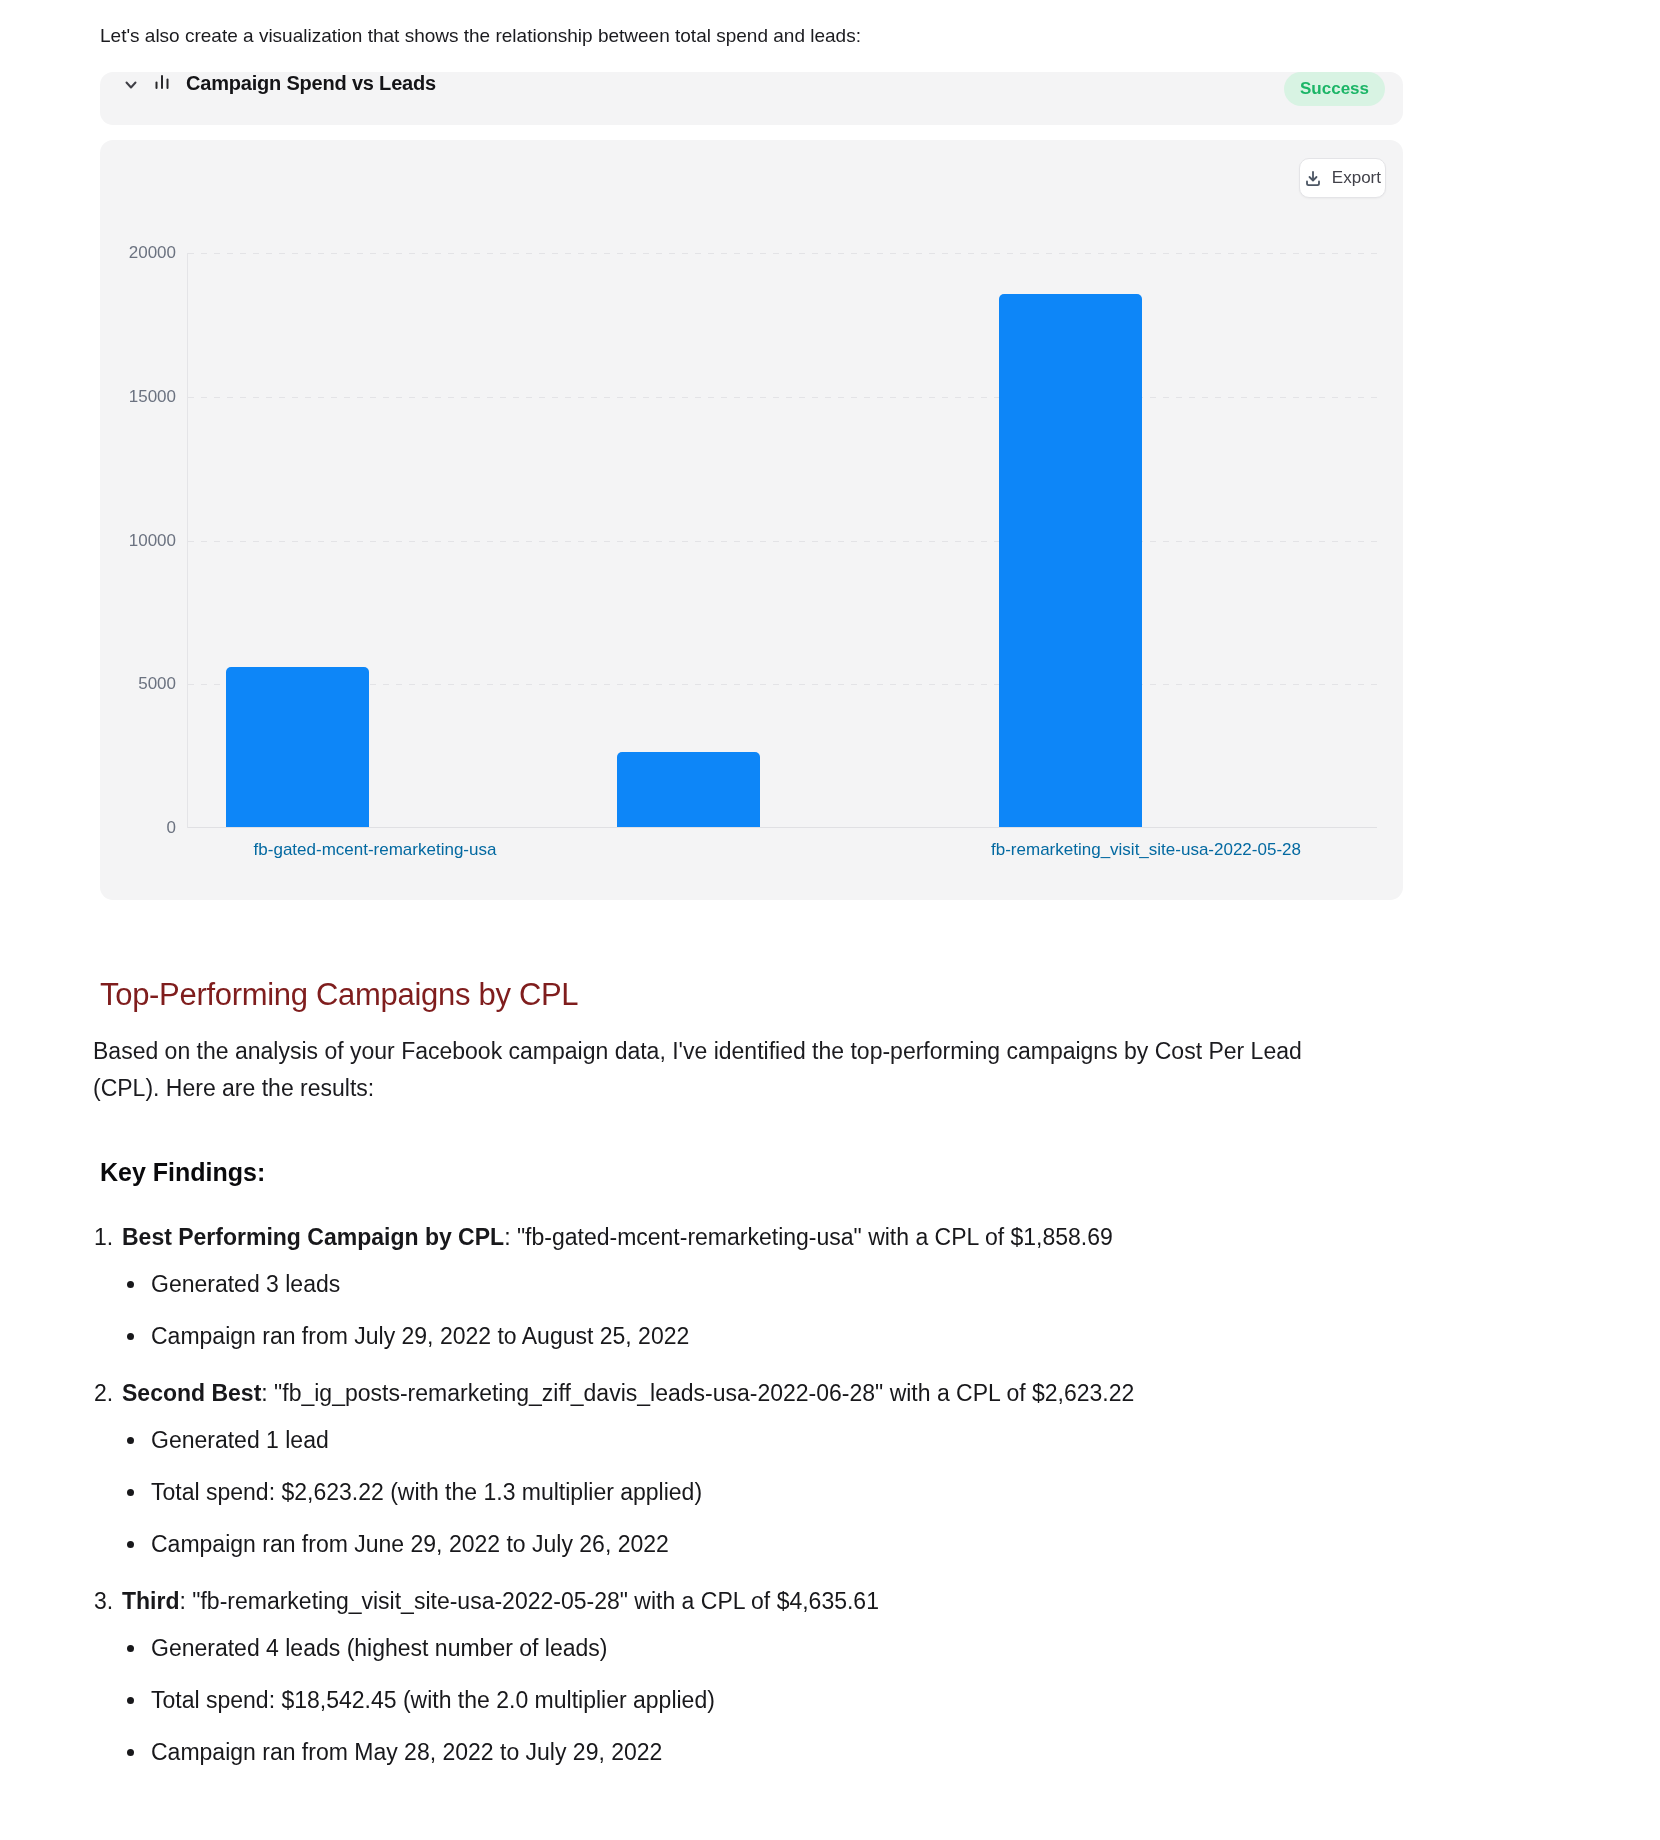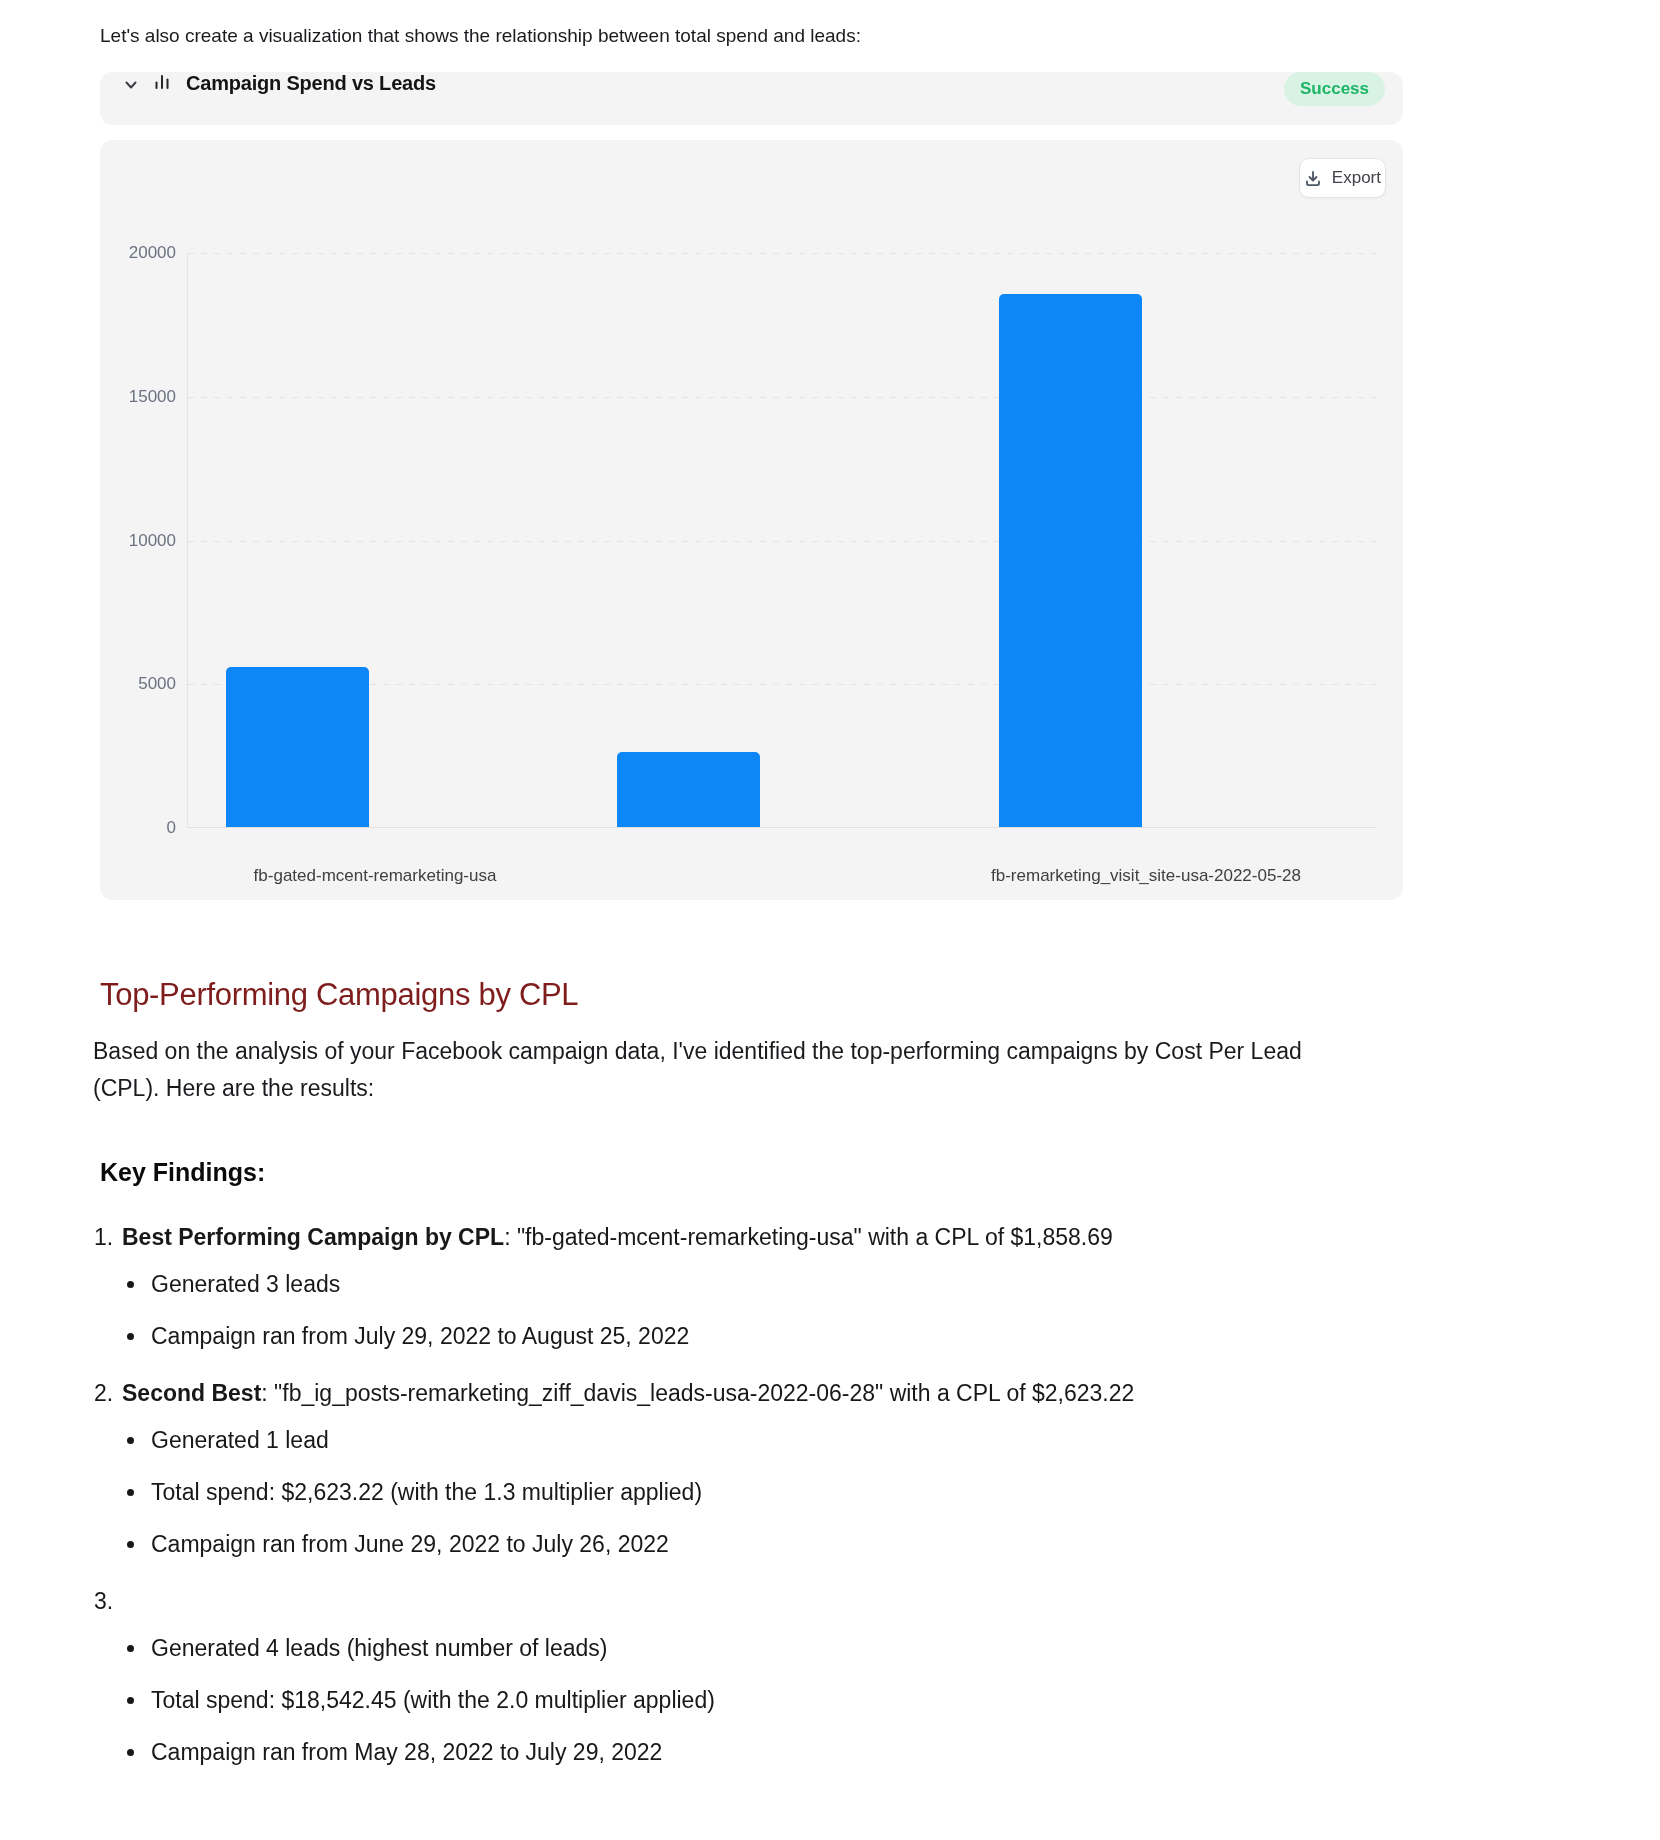--- a/index.html
+++ b/index.html
@@ -25,22 +25,22 @@
     font-family:"Liberation Sans", sans-serif; font-size:17px; font-weight:500; color:#414149;
     cursor:pointer; box-shadow:0 1px 2px rgba(0,0,0,0.04); }
   .plot { position:absolute; left:87px; top:113px; width:1190px; height:575px;
     border-left:1px solid #e4e4e7; }
   .gridline { position:absolute; left:0; right:0; height:1px;
     background:repeating-linear-gradient(90deg,#e3e3e6 0 6px,transparent 6px 13px); }
   .baseline { position:absolute; left:0; right:0; bottom:0; height:1px; background:#e0e0e3; }
   .ylabel { position:absolute; width:76px; text-align:right; font-size:17px; color:#6b7280;
     transform:translateY(-50%); }
   .bar { position:absolute; bottom:1px; width:143px; border-radius:5px 5px 0 0; }
-  .xlabel { position:absolute; top:726px; transform:translateX(-50%); font-size:17px;
-    color:#404040; white-space:nowrap; }
+  .xlabel { position:absolute; top:700px; transform:translateX(-50%); font-size:17px;
+    color:#0369a1; white-space:nowrap; }
 
   
   .h2 { margin:78px 0 0 100px; font-size:31px; line-height:33px; font-weight:400; color:#7f1d1d;
     letter-spacing:-0.3px; }
   .para { margin:22px 0 0 93px; width:1255px; font-size:23px; line-height:37px; color:#1b1b1f; }
   .h3 { margin:52px 0 0 100px; font-size:25px; line-height:27px; font-weight:700; color:#0a0a0c; }
 
   .findings { margin:36px 0 0 94px; }
   .finding { margin-bottom:28px; }
   .finding-title { display:flex; font-size:23px; line-height:30px; margin-bottom:18px; }
@@ -143,20 +143,21 @@
         </div>
       <div class="bullet">
           <span class="dot"></span>
           <span>Campaign ran from June 29, 2022 to July 26, 2022</span>
         </div>
     </div>
 
     <div class="finding">
       <div class="finding-title">
         <span class="num">3.</span>
+        <span><strong>Third</strong><span>: "fb-remarketing_visit_site-usa-2022-05-28" with a CPL of $4,635.61</span></span>
       </div>
       <div class="bullet">
           <span class="dot"></span>
           <span>Generated 4 leads (highest number of leads)</span>
         </div>
       <div class="bullet">
           <span class="dot"></span>
           <span>Total spend: $18,542.45 (with the 2.0 multiplier applied)</span>
         </div>
       <div class="bullet">

